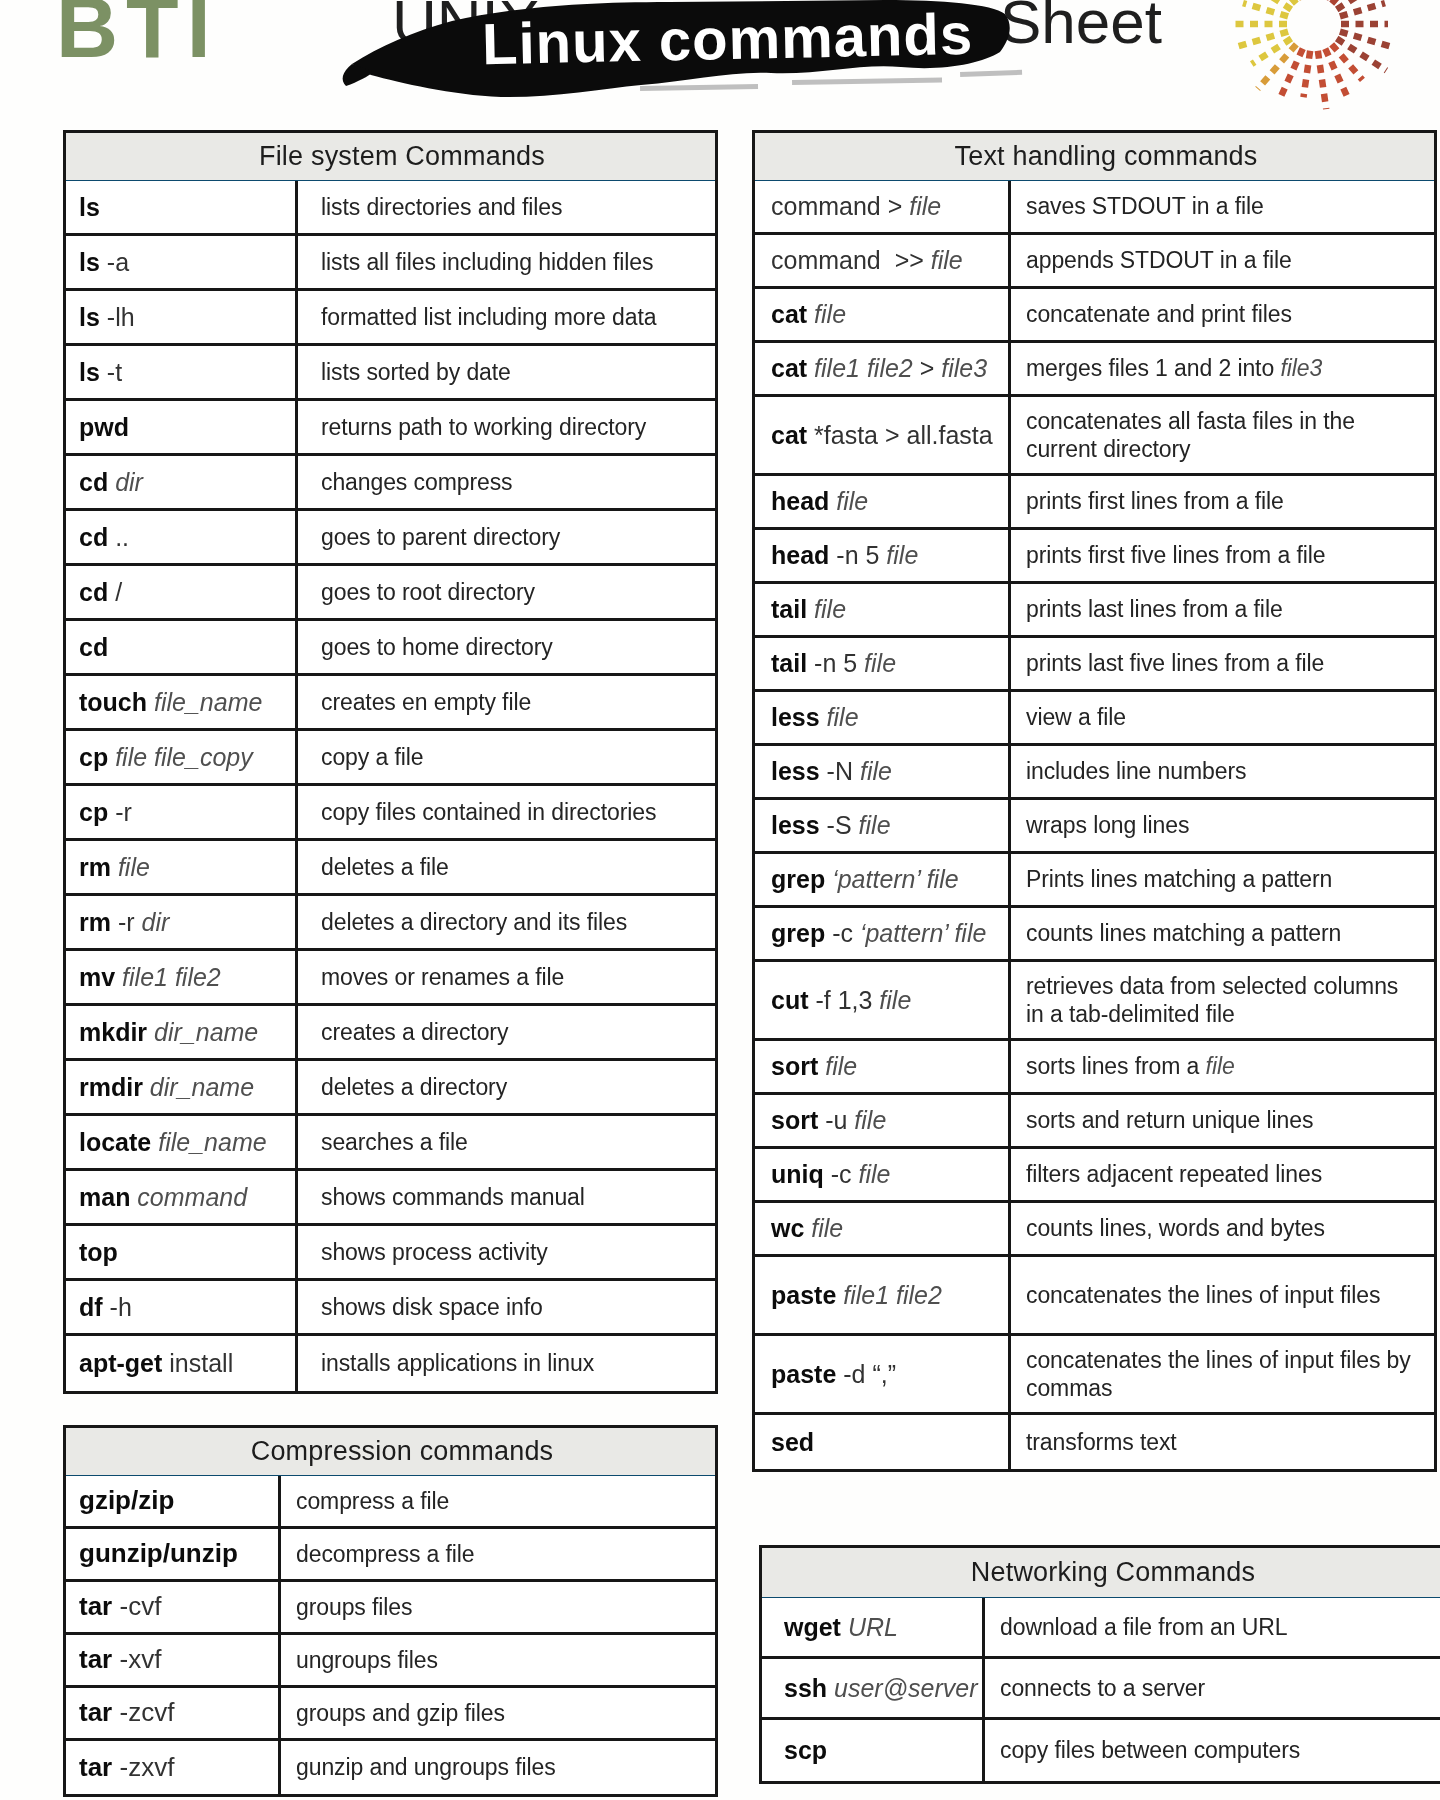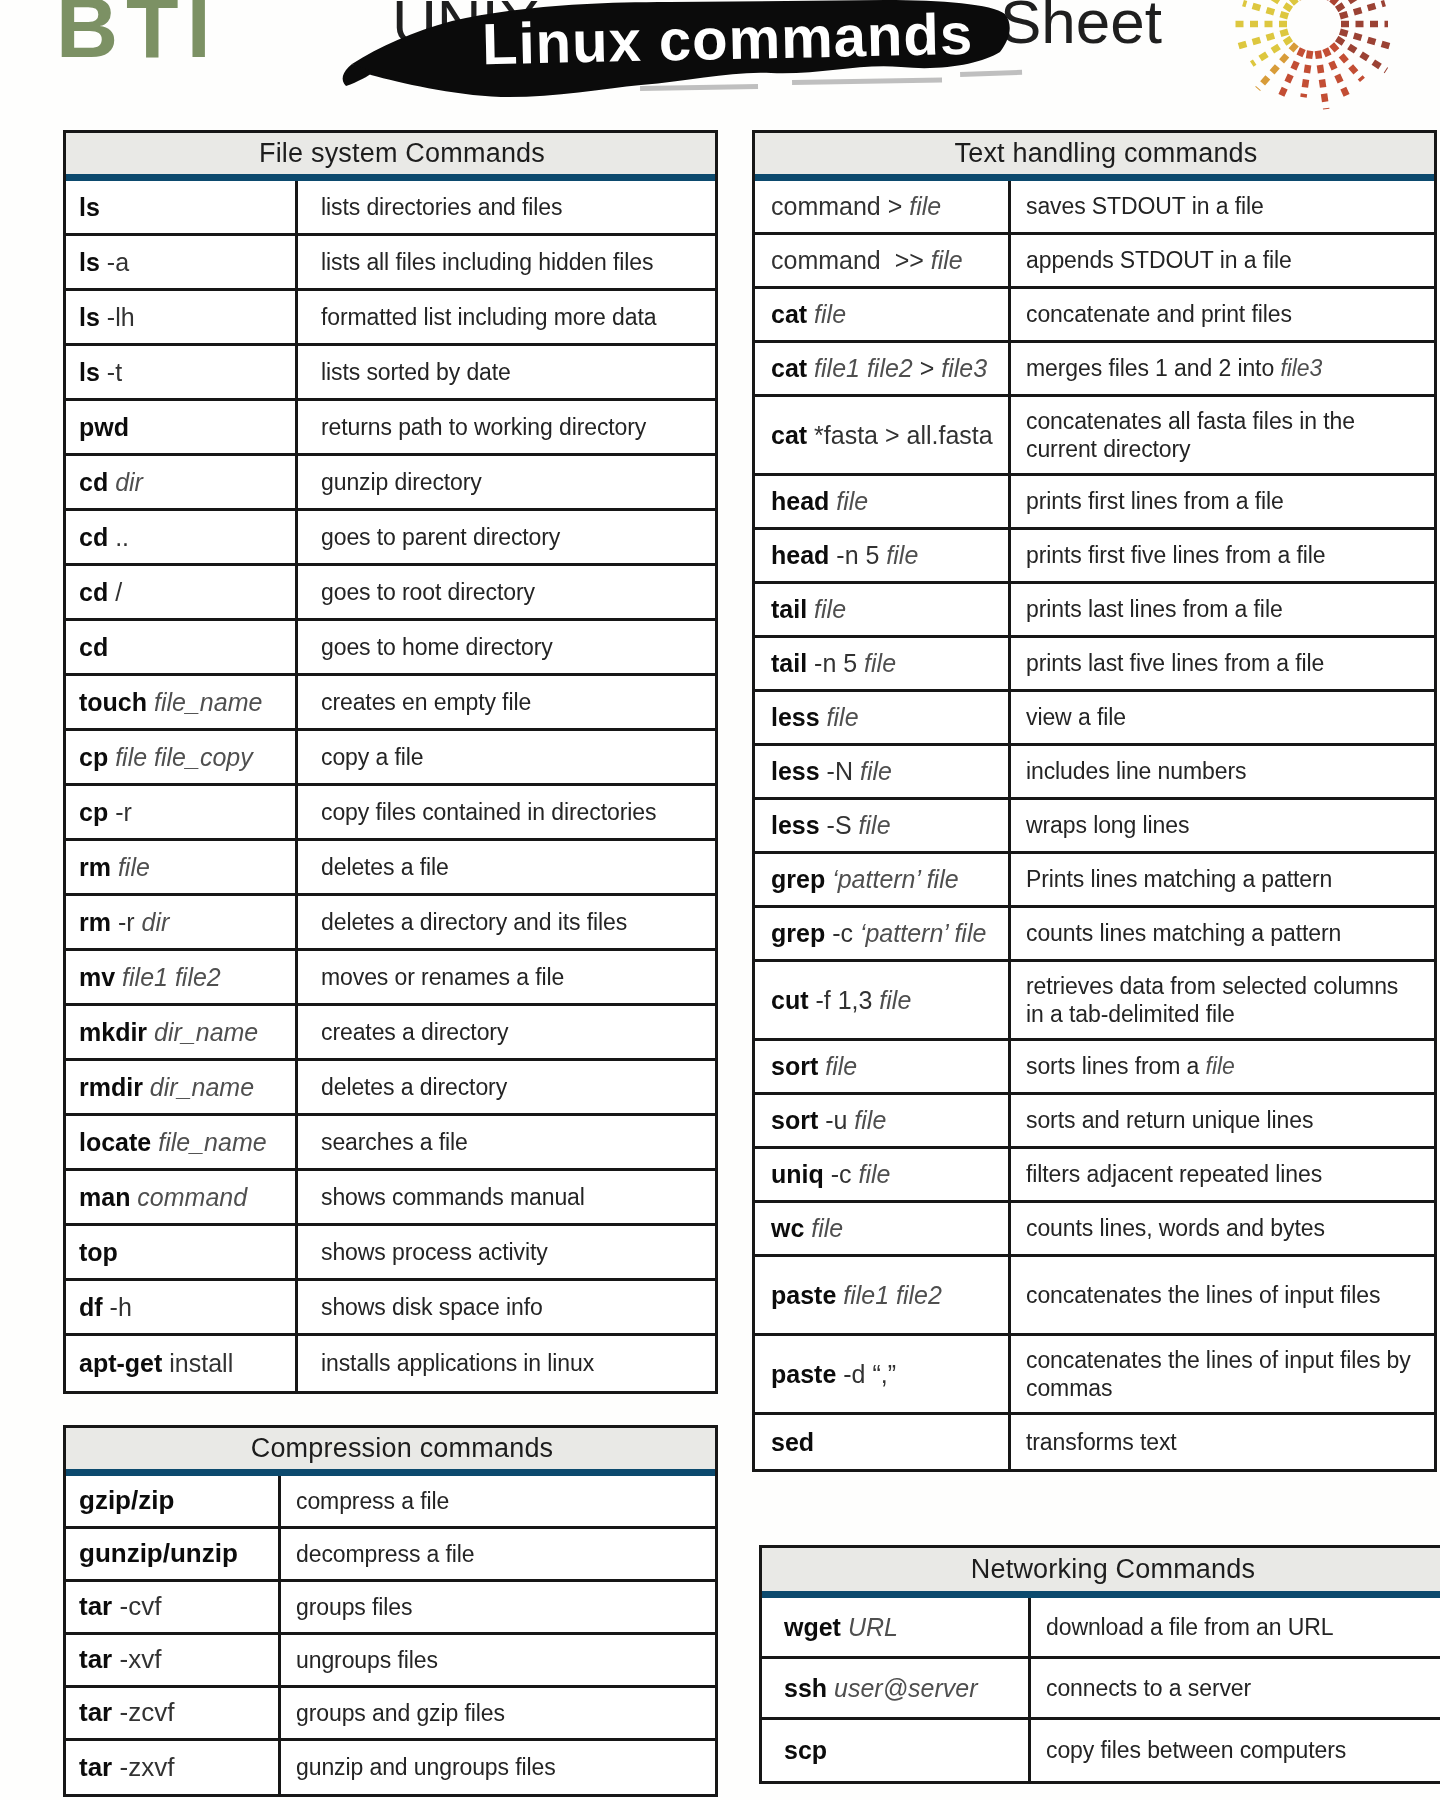--- a/index.html
+++ b/index.html
@@ -24,21 +24,21 @@
   .title-right{left:1000px;}
   #scribble-svg{position:absolute;left:340px;top:0;z-index:5;}
   #starburst-svg{position:absolute;left:1232px;top:0;z-index:2;}
   
   .tbl{
     position:absolute;background:#ffffff;border:3px solid #171717;
     box-sizing:border-box;
   }
   .tbl *{box-sizing:border-box;}
   .tbl-header{
-    background:#e9e9e6;border-bottom:7px solid #0c4a6e;
+    background:#e9e9e6;border-bottom:1px solid #0c4a6e;
     display:flex;align-items:center;justify-content:center;
     font-size:27px;color:#1d1d1d;letter-spacing:0.2px;padding-left:23px;
   }
   .row{display:flex;border-bottom:3px solid #171717;background:#fff;}
   .row:last-child{border-bottom:none;text-align:center;}
   .cell{display:flex;align-items:center;}
   .cell .txt{white-space:pre-wrap;line-height:1.22;}
   .cmd{border-right:3px solid #171717;padding-left:13px;padding-right:4px;font-size:25px;}
   .desc{flex:1;padding-left:15px;padding-right:16px;font-size:23px;letter-spacing:-0.1px;}
   .seg-b{font-weight:bold;color:#0c0c0c;}
@@ -56,21 +56,21 @@
   .t-th .row.tall{height:79px;}
   .t-th .cmd{width:256px;padding-left:16px;}
   .t-comp{left:63px;top:1425px;width:655px;}
   .t-comp .tbl-header{height:48px;}
   .t-comp .row{height:53px;}
   .t-comp .cmd{width:215px;}
   .t-comp .cmd{font-size:26px;}
   .t-net{left:759px;top:1545px;width:685px;}
   .t-net .tbl-header{height:50px;}
   .t-net .row{height:61px;}
-  .t-net .cmd{width:269px;padding-left:22px;}
+  .t-net .cmd{width:223px;padding-left:22px;}
 </style>
 </head>
 <body>
 
 <div id="page">
 
   <div class="logo">BTI</div>
   <div class="title-frag title-left">UNIX</div>
   <div class="title-frag title-right">Sheet</div>
 
@@ -162,21 +162,21 @@
         </div>
         <div class="cell desc">
           <span class="txt"><span class="seg-n">returns path to working directory</span></span>
         </div>
       </div>
       <div class="row">
         <div class="cell cmd">
           <span class="txt"><span class="seg-b">cd</span><span class="seg-i"> dir</span></span>
         </div>
         <div class="cell desc">
-          <span class="txt"><span class="seg-n">gunzip directory</span></span>
+          <span class="txt"><span class="seg-n">changes compress</span></span>
         </div>
       </div>
       <div class="row">
         <div class="cell cmd">
           <span class="txt"><span class="seg-b">cd</span><span class="seg-n"> ..</span></span>
         </div>
         <div class="cell desc">
           <span class="txt"><span class="seg-n">goes to parent directory</span></span>
         </div>
       </div>

